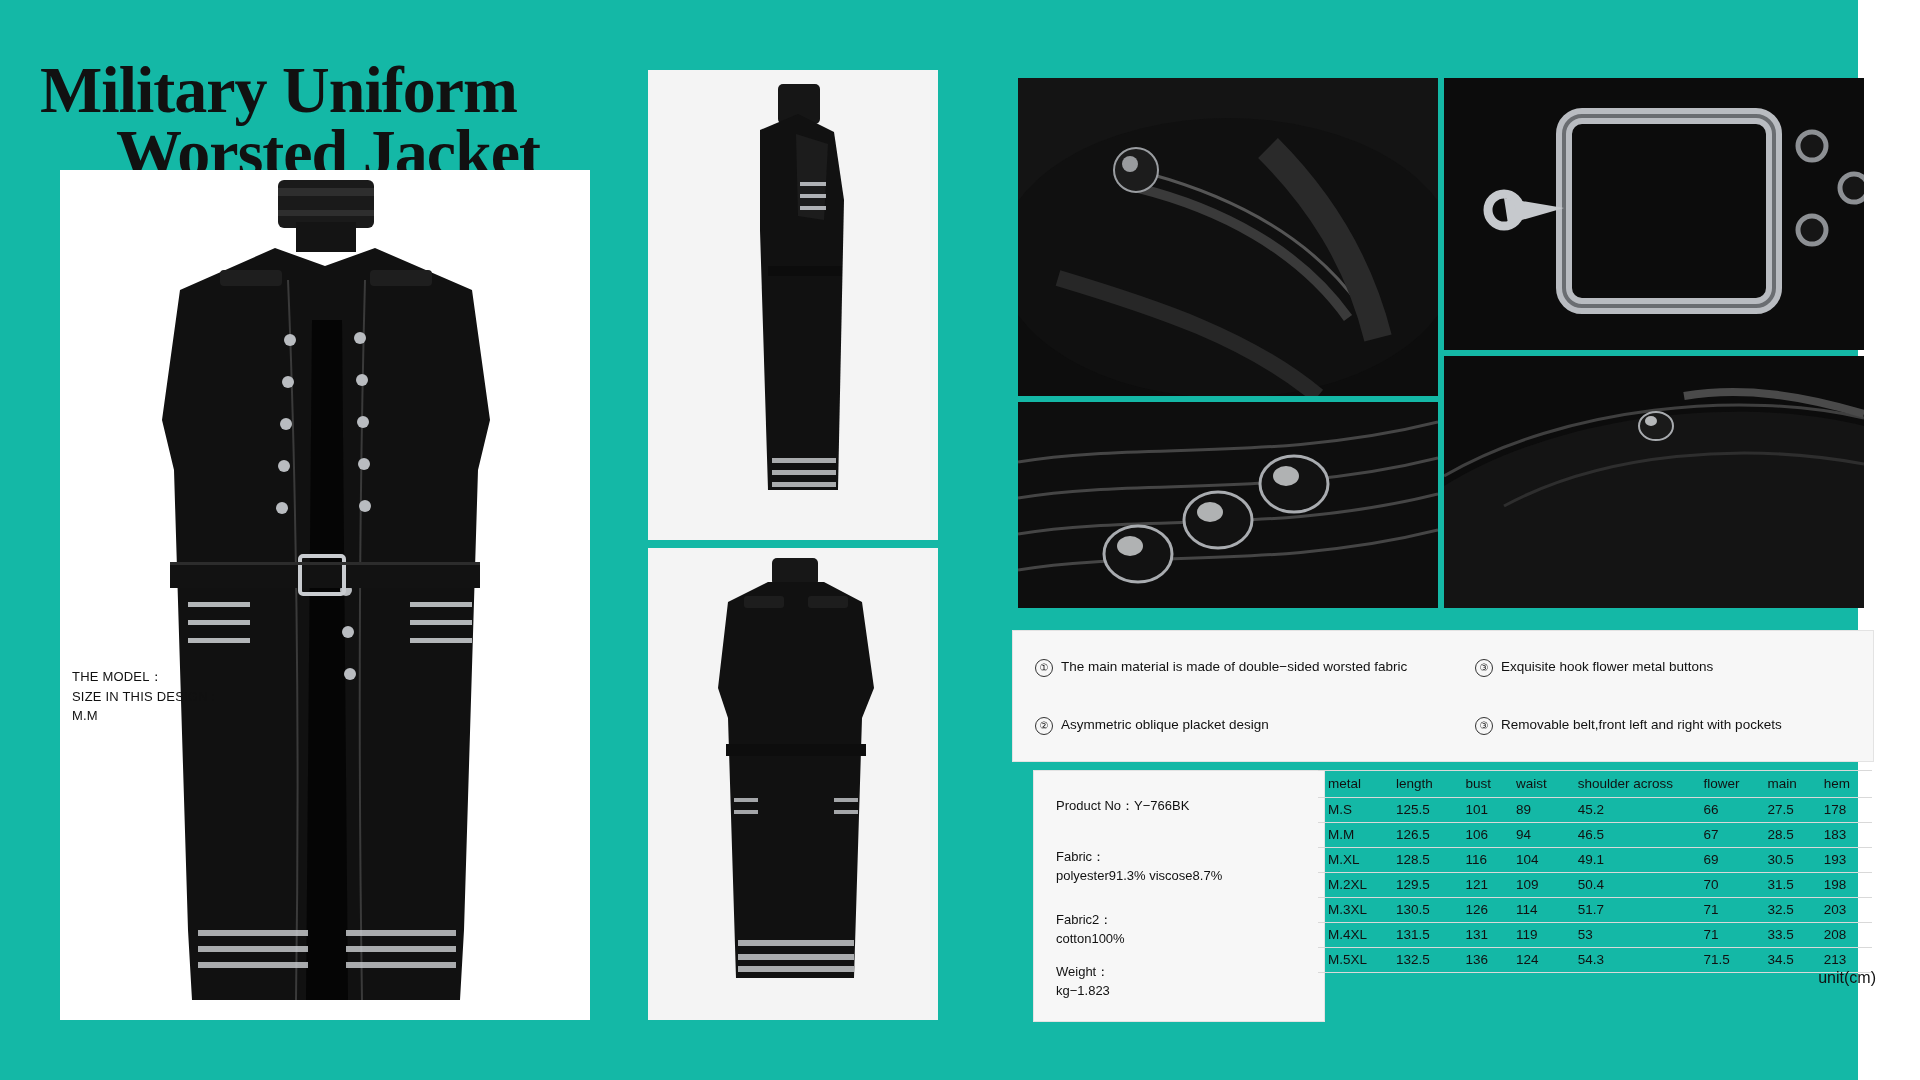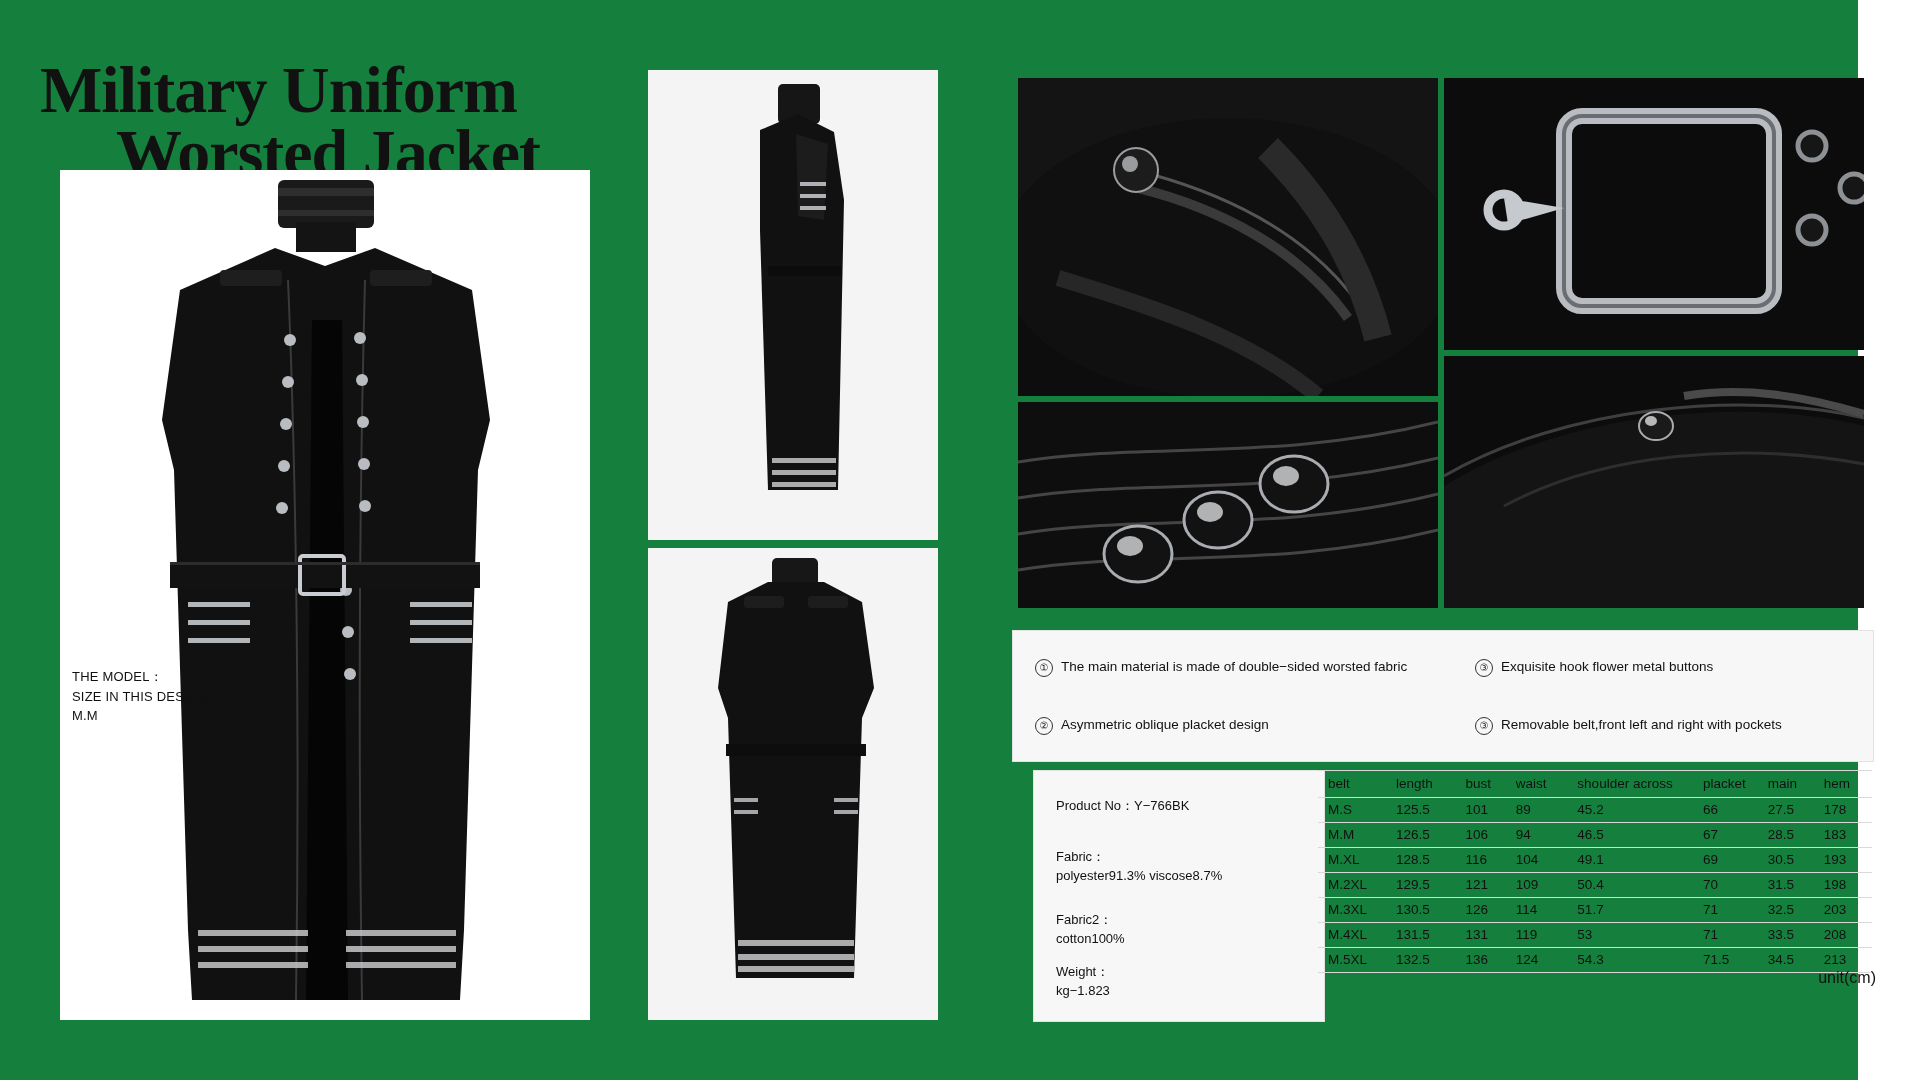--- a/index.html
+++ b/index.html
@@ -11,21 +11,21 @@
     width: 1920px;
     height: 1080px;
     font-family: "Liberation Sans", sans-serif;
     overflow: hidden;
     position: relative;
   }
   .page {
     position: relative;
     width: 1858px;
     height: 1080px;
-    background: #15803d;
+    background: #14b8a6;
   }
 
   
   .title-block {
     position: absolute;
     left: 40px;
     top: 58px;
     width: 620px;
   }
   .title-line {
@@ -431,26 +431,26 @@
     <div class="pi-row pi-3">
       <span class="pi-label">Weight：</span>
       <span class="pi-value">kg−1.823</span>
     </div>
   </div>
 
   <div class="size-table-wrap">
     <table class="size-table">
       <thead>
         <tr>
-          <th>belt</th>
+          <th>metal</th>
           <th class="col-length">length</th>
           <th class="col-bust">bust</th>
           <th class="col-waist">waist</th>
           <th class="col-shoulder">shoulder across</th>
-          <th class="col-sleeve">placket</th>
+          <th class="col-sleeve">flower</th>
           <th class="col-cuff">main</th>
           <th class="col-hem">hem</th>
         </tr>
       </thead>
       <tbody>
         <tr>
           <td>M.S</td>
           <td>125.5</td>
           <td>101</td>
           <td>89</td>

